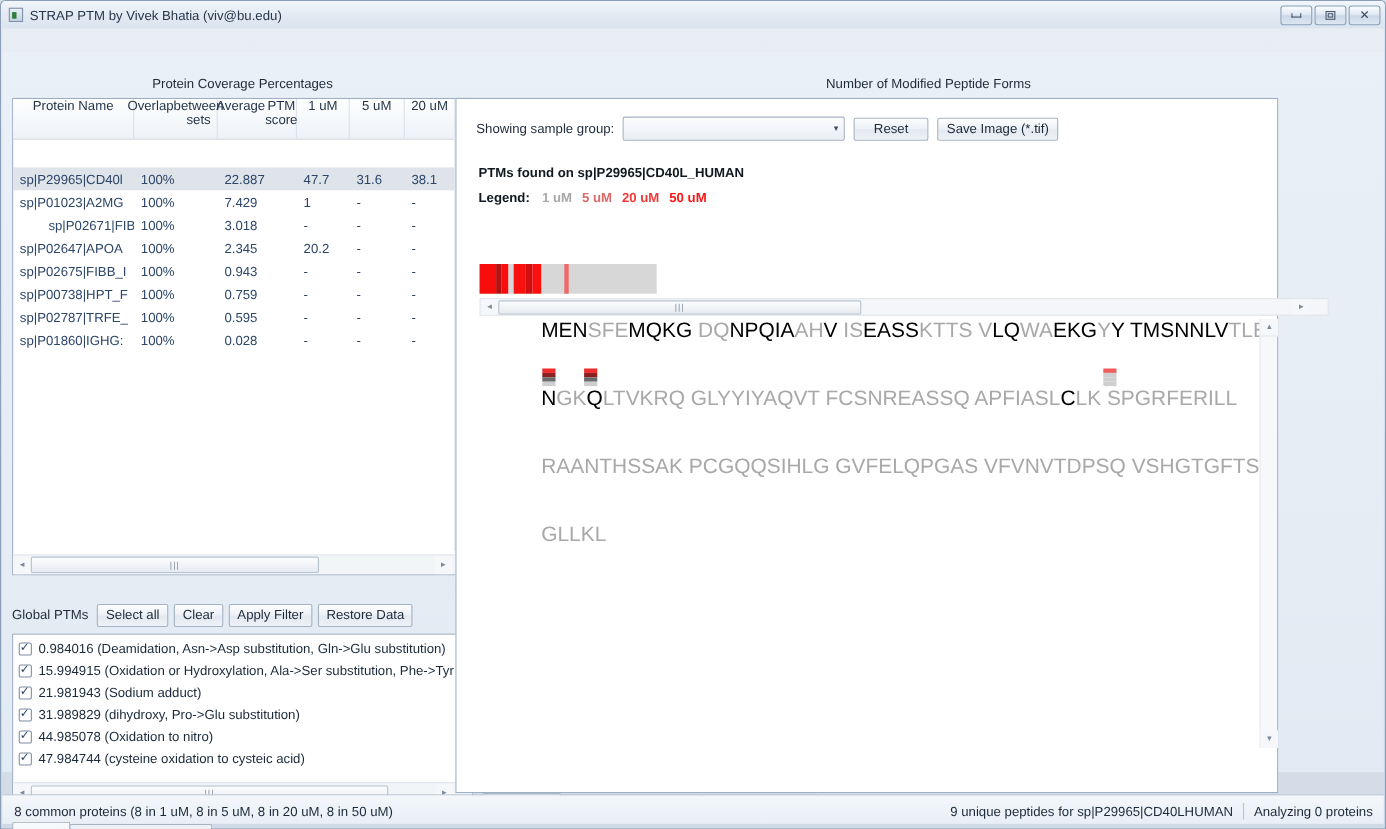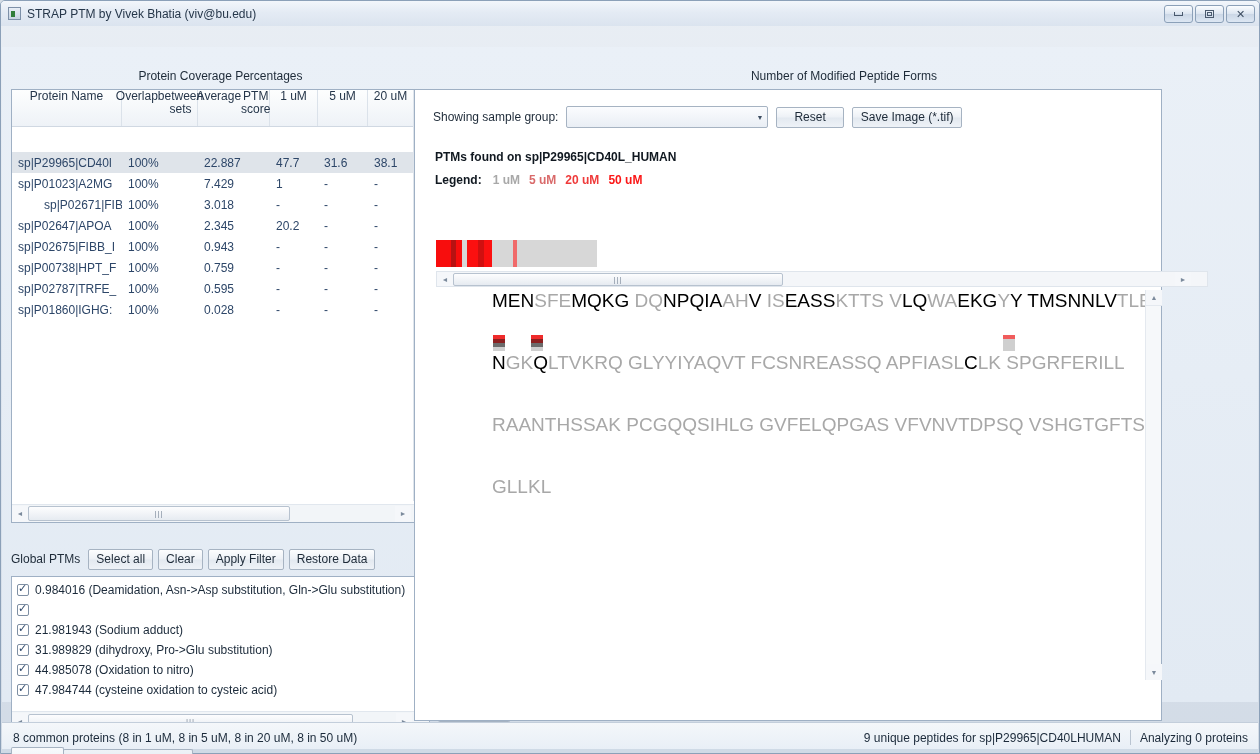--- a/index.html
+++ b/index.html
@@ -317,20 +317,21 @@
     </div>
 
     <div id="ptm-list">
       <div id="ptm-list-inner">
           <div class="ptm-row">
             <div class="cb"></div>
             <div class="ptm-text">0.984016 (Deamidation, Asn-&gt;Asp substitution, Gln-&gt;Glu substitution)</div>
           </div>
           <div class="ptm-row">
             <div class="cb"></div>
+            <div class="ptm-text">15.994915 (Oxidation or Hydroxylation, Ala-&gt;Ser substitution, Phe-&gt;Tyr</div>
           </div>
           <div class="ptm-row">
             <div class="cb"></div>
             <div class="ptm-text">21.981943 (Sodium adduct)</div>
           </div>
           <div class="ptm-row">
             <div class="cb"></div>
             <div class="ptm-text">31.989829 (dihydroxy, Pro-&gt;Glu substitution)</div>
           </div>
           <div class="ptm-row">

